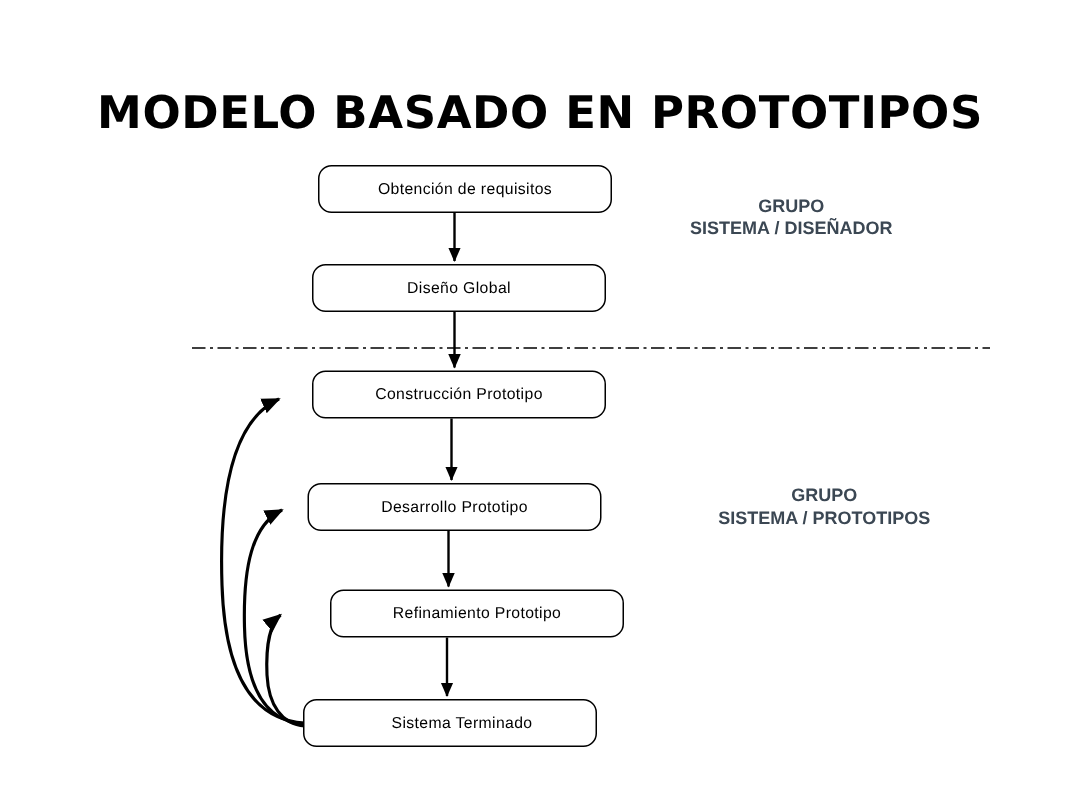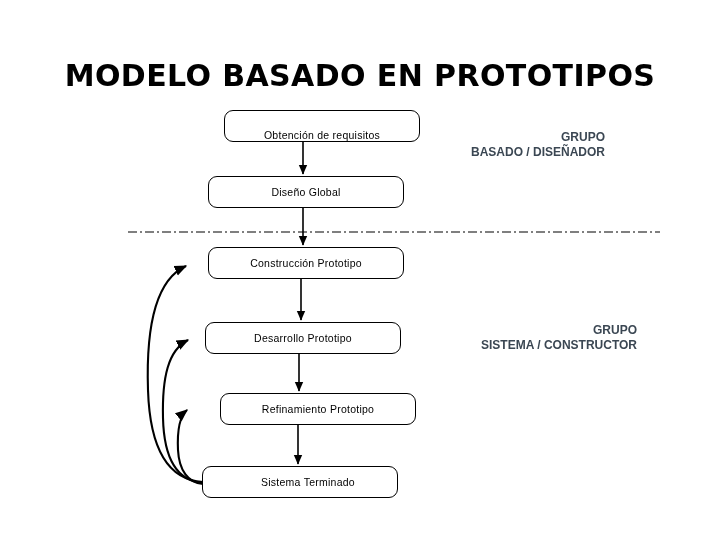--- a/index.html
+++ b/index.html
@@ -53,21 +53,20 @@
     text-align: center;
     font-size: 12px;
     font-weight: bold;
     color: #3b4753;
     line-height: 15px;
     font-family: "Liberation Sans", sans-serif;
     white-space: nowrap;
   }
   .group-label span {
     display: block;
-    text-align: right;
   }
   #svg-layer {
     position: absolute;
     left: 0;
     top: 0;
     width: 720px;
     height: 540px;
     pointer-events: none;
   }
 </style>
@@ -94,21 +93,21 @@
     <line x1="303" y1="208" x2="303" y2="245" stroke="#000000" stroke-width="1.6" marker-end="url(#arrowhead)"></line>
     <line x1="301" y1="279" x2="301" y2="320" stroke="#000000" stroke-width="1.6" marker-end="url(#arrowhead)"></line>
     <line x1="299" y1="354" x2="299" y2="391" stroke="#000000" stroke-width="1.6" marker-end="url(#arrowhead)"></line>
     <line x1="298" y1="425" x2="298" y2="464" stroke="#000000" stroke-width="1.6" marker-end="url(#arrowhead)"></line>
 
     <path d="M 203 482 C 170 480 150 452 148 390 C 146 330 155 280 186 266" fill="none" stroke="#000000" stroke-width="2.1" marker-end="url(#arrowhead-sm)"></path>
     <path d="M 203 483 C 178 481 164 460 163 418 C 162 378 168 350 188 340" fill="none" stroke="#000000" stroke-width="2.1" marker-end="url(#arrowhead-sm)"></path>
     <path d="M 203 484 C 188 483 179 470 178 450 C 177 428 181 415 187 410" fill="none" stroke="#000000" stroke-width="2.1" marker-end="url(#arrowhead-sm)"></path>
   </svg>
 
-  <div class="flow-box" style="left:224px; top:110px;align-items:flex-end;">
+  <div class="flow-box" style="left:212px; top:110px;">
     <span>Obtención de requisitos</span>
   </div>
 
   <div class="flow-box" style="left:208px; top:176px;">
     <span>Diseño Global</span>
   </div>
 
   <div class="flow-box" style="left:205px; top:322px;">
     <span>Desarrollo Prototipo</span>
   </div>
@@ -120,21 +119,21 @@
   <div class="flow-box" style="left:220px; top:393px;">
     <span>Refinamiento Prototipo</span>
   </div>
 
   <div class="flow-box" style="left:202px; top:466px;padding-left:16px;">
     <span>Sistema Terminado</span>
   </div>
 
   <div class="group-label" style="left:450px; top:130px; width:155px;">
     <span>GRUPO</span>
-    <span>BASADO / DISEÑADOR</span>
+    <span>SISTEMA / DISEÑADOR</span>
   </div>
 
   <div class="group-label" style="left:462px; top:323px; width:175px;">
     <span>GRUPO</span>
-    <span>SISTEMA / CONSTRUCTOR</span>
+    <span>SISTEMA / PROTOTIPOS</span>
   </div>
 
 </div>
 
 </body></html>

